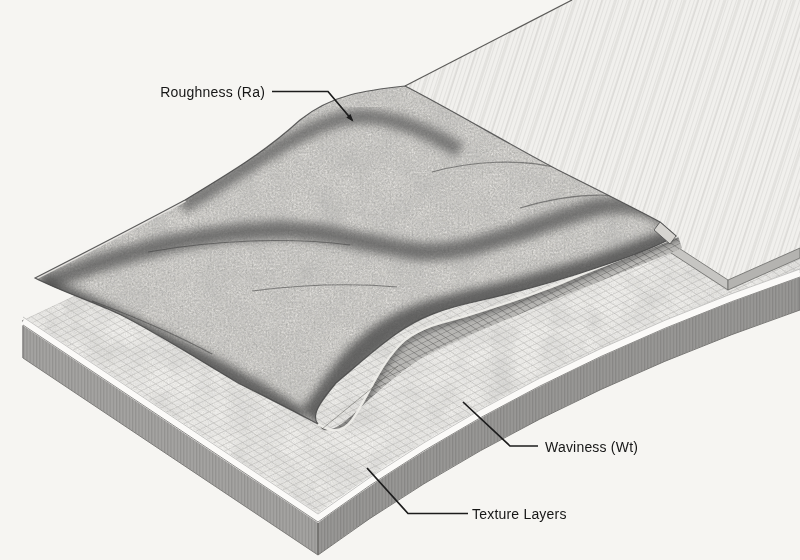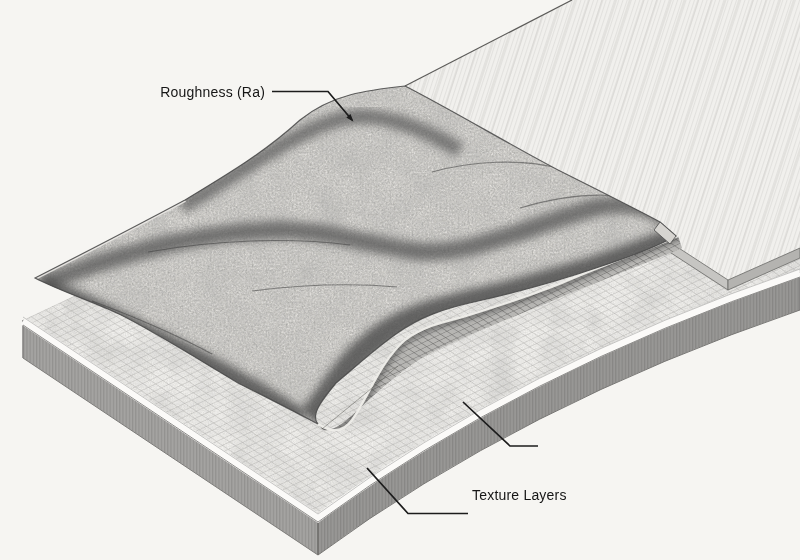--- a/index.html
+++ b/index.html
@@ -175,15 +175,16 @@
 
   <g stroke="#1c1c1c" stroke-width="1.7" fill="none">
     <path d="M272,91.5 L328,91.5 L352,120"></path>
     <path d="M538,446 L510,446 L463,402"></path>
     <path d="M468,513.5 L408,513.5 L367,468"></path>
   </g>
   <polygon points="353.5,121.8 350.5,113.9 346.3,117.5" fill="#1c1c1c"></polygon>
 </svg>
 
 <div class="callout right-anchored" style="right:535px;top:82px;">Roughness (Ra)</div>
-<div class="callout" style="left:472px;top:485px;">Texture Layers</div>
+<div class="callout" style="left:545px;top:437px;">Waviness (Wt)</div>
+<div class="callout" style="left:472px;top:504px;">Texture Layers</div>
 
 </div>
 
 </body></html>

